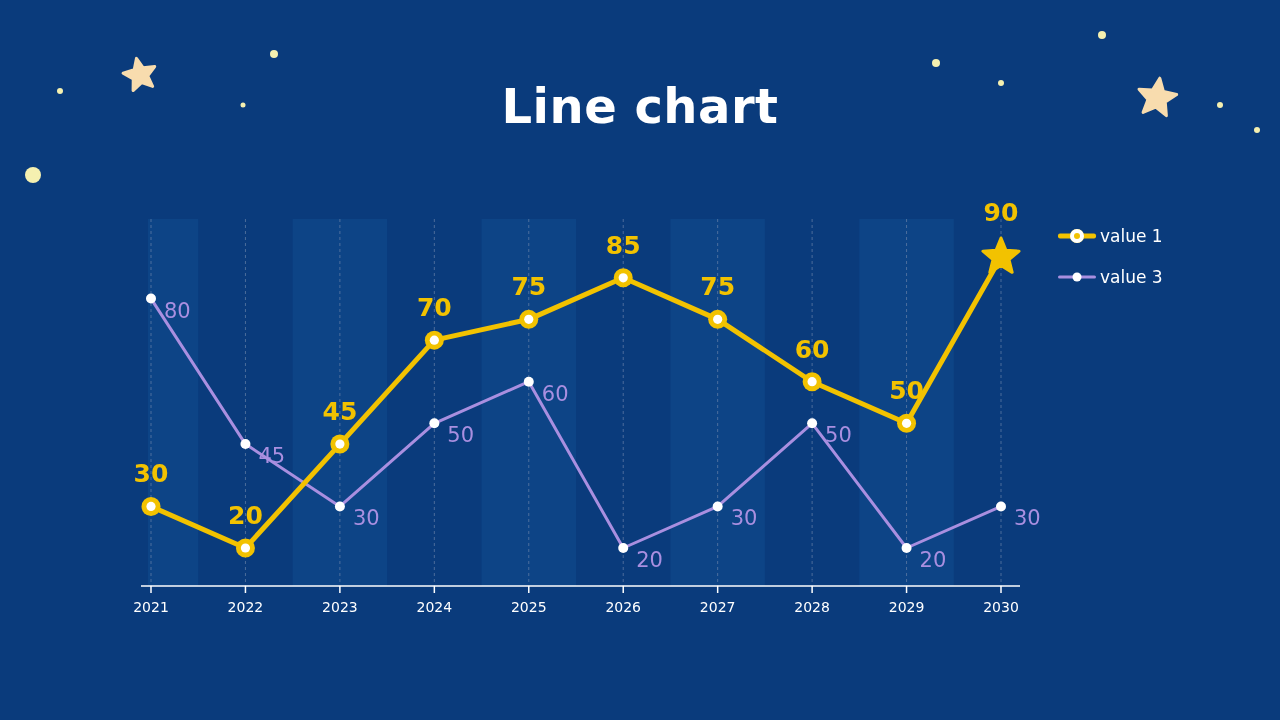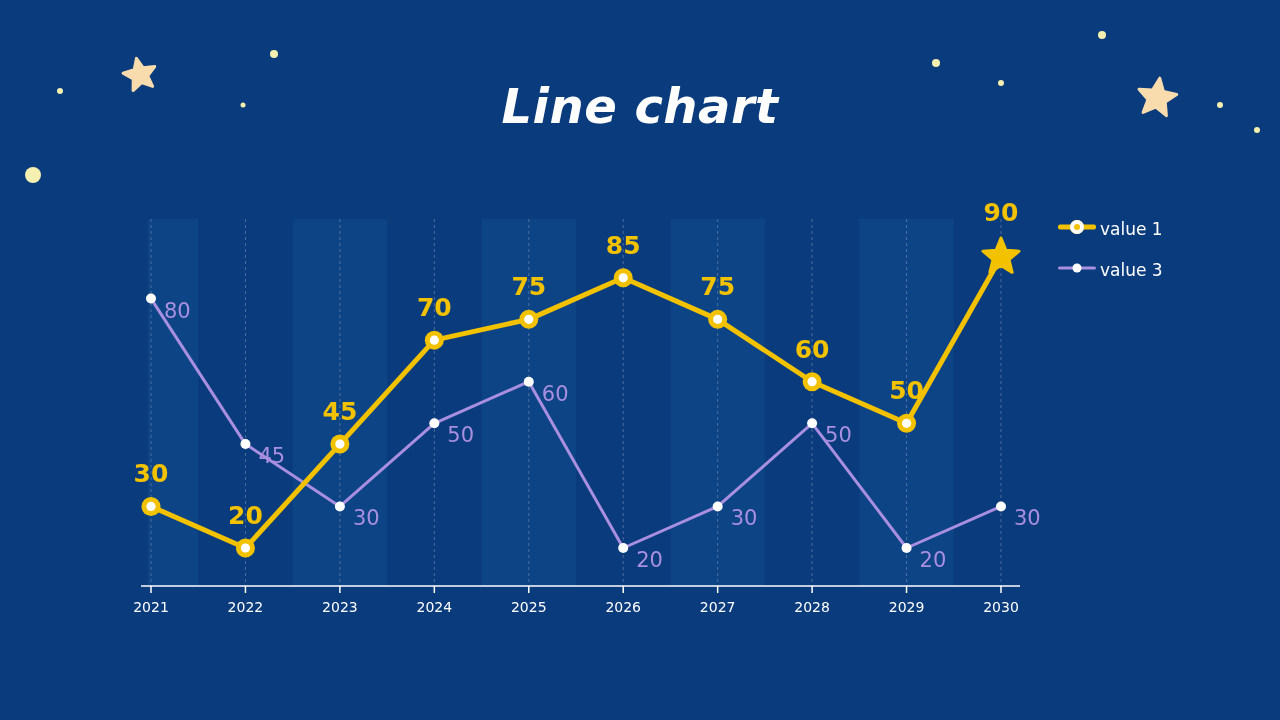--- a/index.html
+++ b/index.html
@@ -29,35 +29,34 @@
     position: absolute;
     left: 0;
     top: 78px;
     width: 1280px;
     text-align: center;
     color: #ffffff;
     font-size: 48px;
     font-weight: bold;
     font-family: "DejaVu Sans", sans-serif;
     letter-spacing: 0.5px;
-    font-style: italic;
   }
   #plot-svg {
     position: absolute;
     left: 0;
     top: 0;
   }
   .legend-wrap {
     position: absolute;
     left: 1058px;
     top: 219px;
   }
   .legend-row {
     display: flex;
-    align-items: flex-start;
+    align-items: center;
     height: 34px;
     margin-bottom: 7px;
   }
   .legend-swatch {
     width: 38px;
     height: 16px;
     position: relative;
     flex: 0 0 auto;
   }
   .legend-line {

